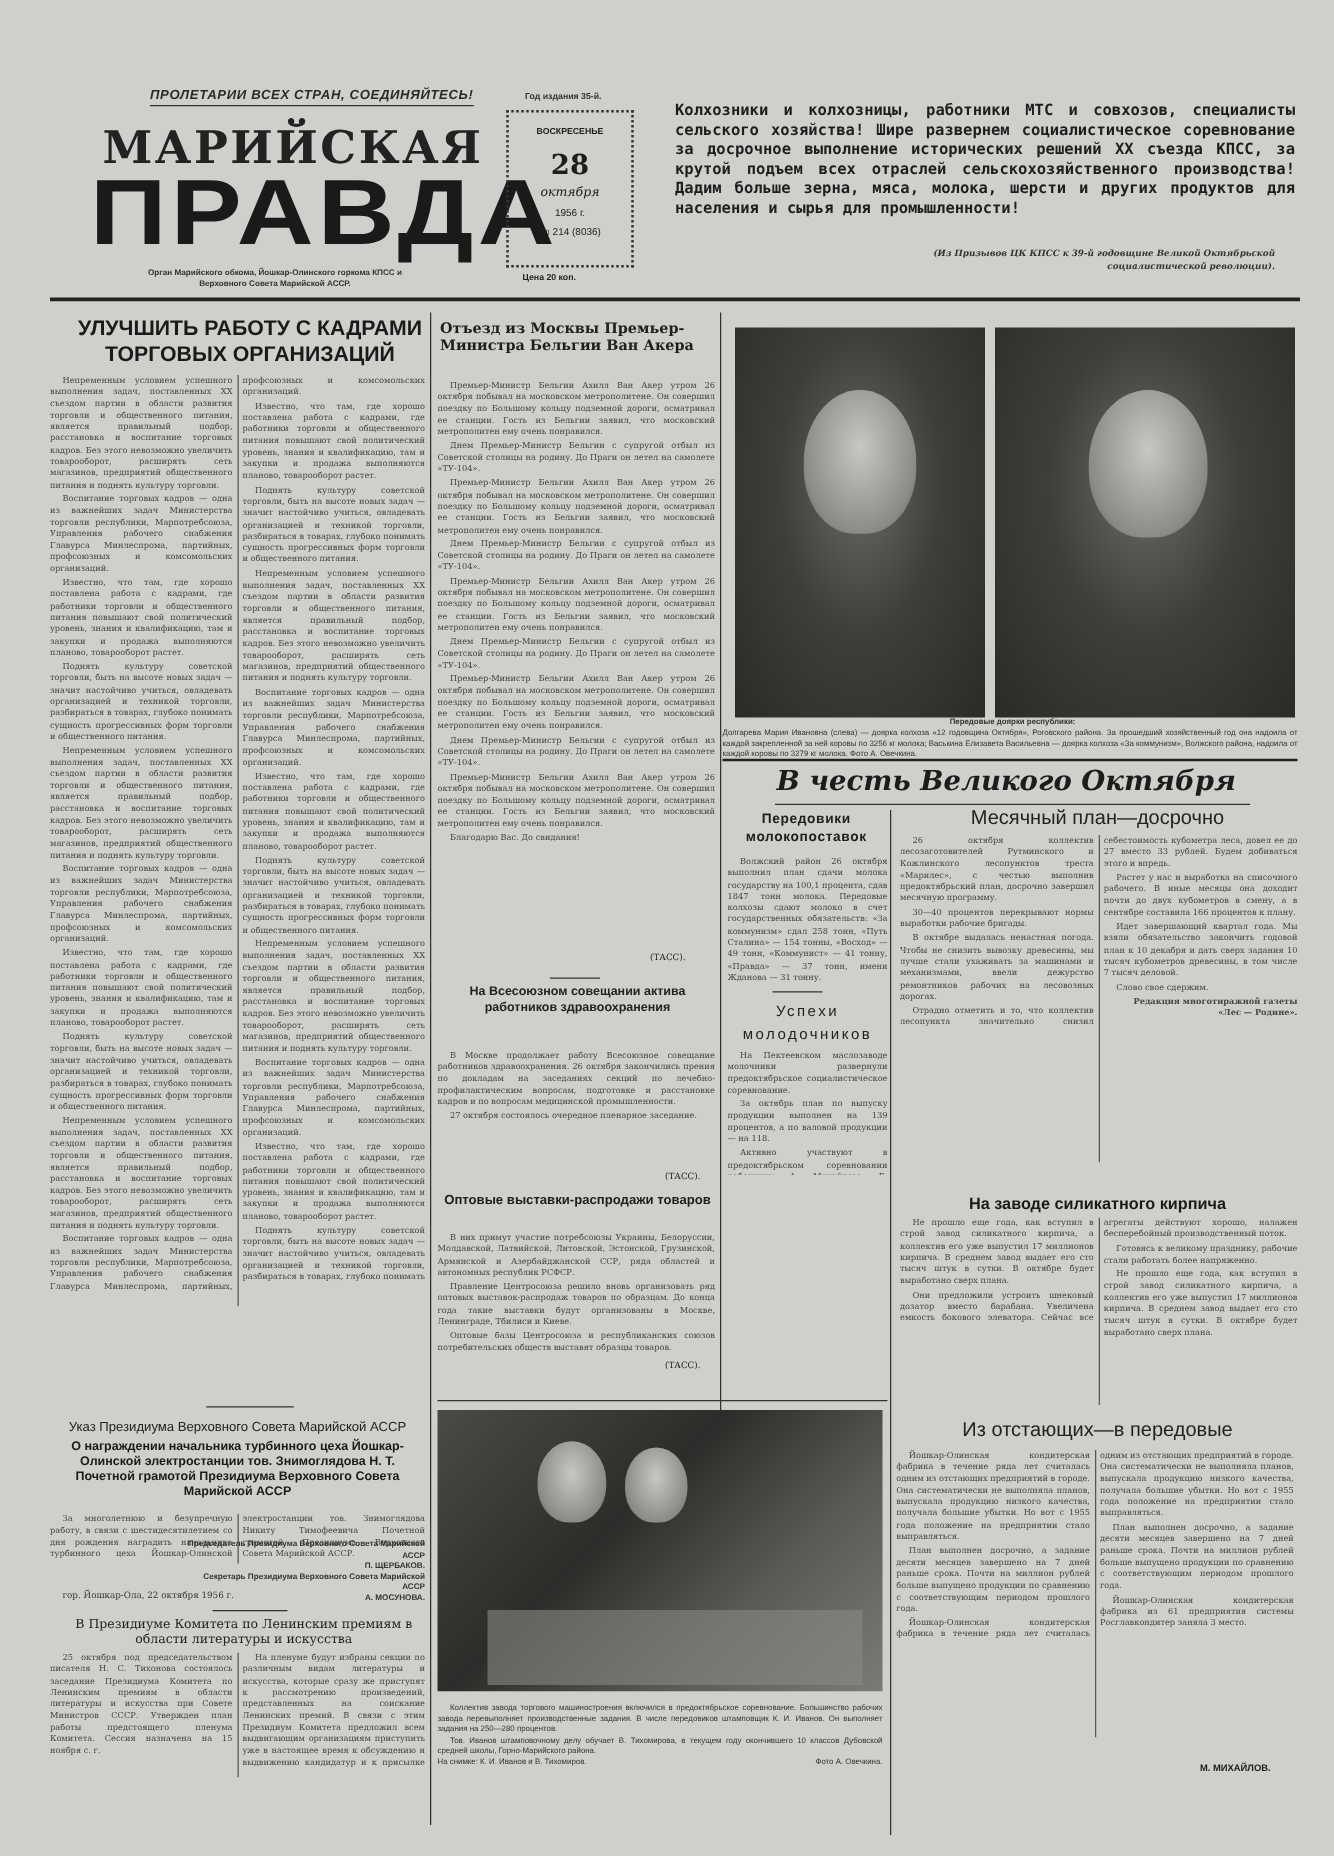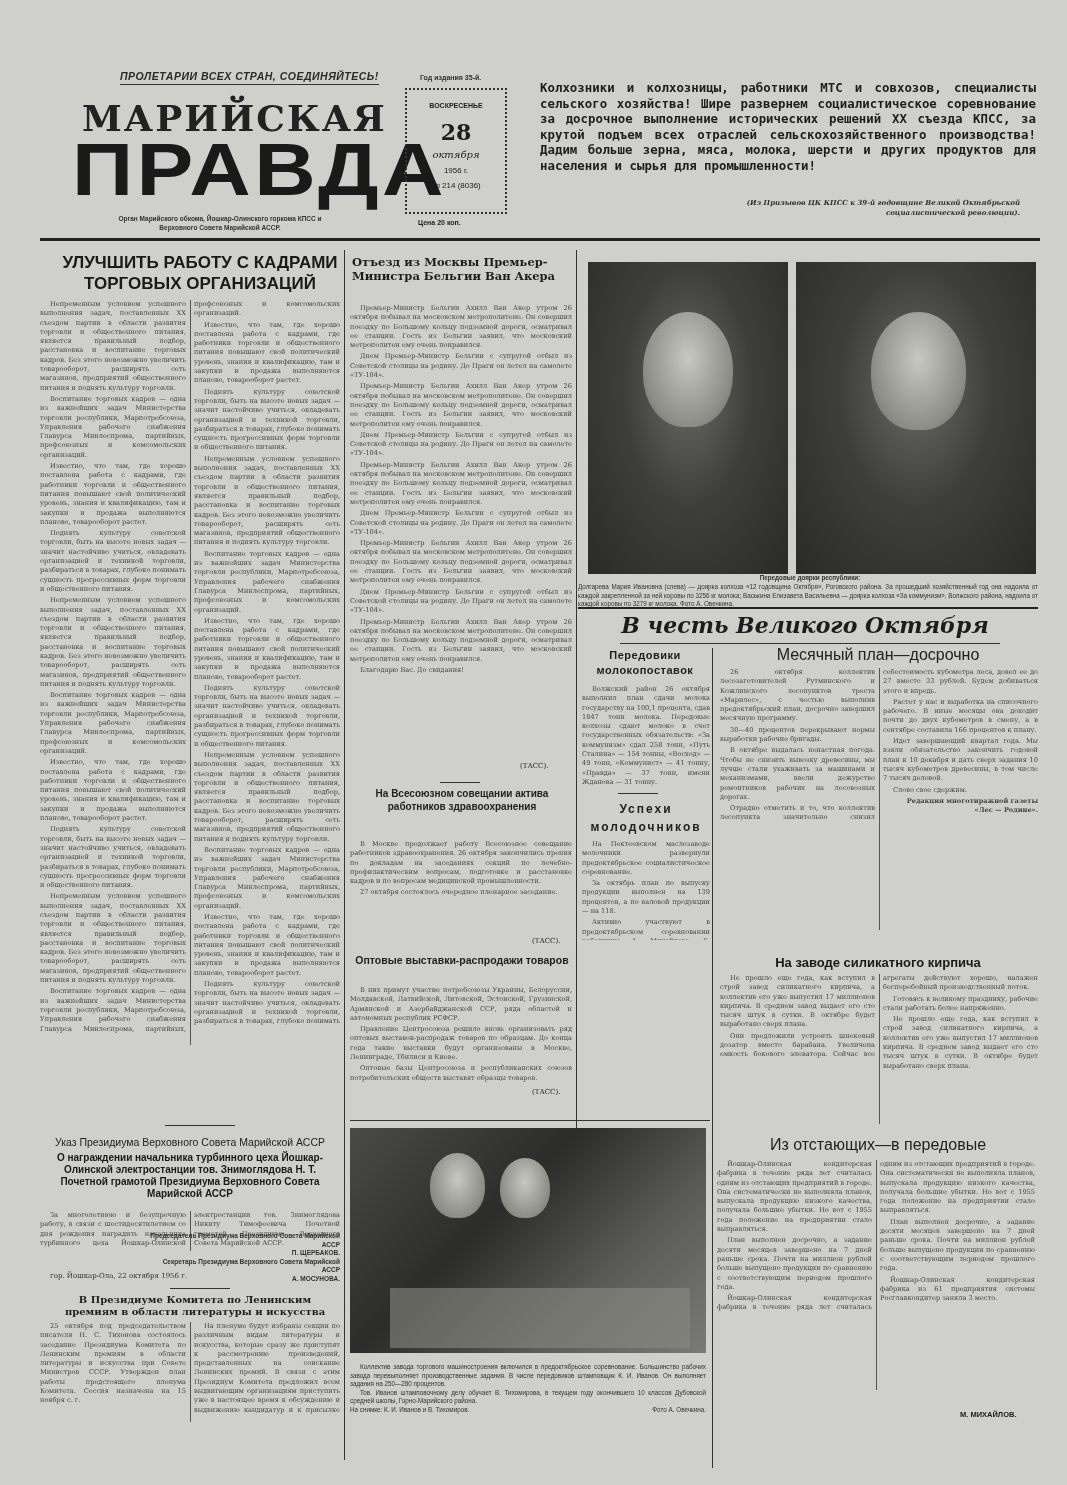--- a/index.html
+++ b/index.html
@@ -93,21 +93,21 @@
 </div>
 <div class="abs sans" style="left:150px;top:1232px;width:190px;font-size:6.5px;font-weight:bold;line-height:8.5px;text-align:right;color:#333;">
   <div>Председатель Президиума Верховного Совета Марийской АССР</div>
   <div>П. ЩЕРБАКОВ.</div>
   <div>Секретарь Президиума Верховного Совета Марийской АССР</div>
   <div>А. МОСУНОВА.</div>
 </div>
 <div class="abs" style="left:50px;top:1272px;font-size:7px;color:#333;">гор. Йошкар-Ола, 22 октября 1956 г.</div>
 <div class="abs" style="left:170px;top:1288px;width:60px;height:1px;background:#333;"></div>
 
-<div class="abs" style="left:60px;top:1294px;width:270px;text-align:center;font-weight:bold;font-size:10px;line-height:12px;color:#1f1f1f;">В Президиуме Комитета по Ленинским премиям в области литературы и искусства</div>
+<div class="abs" style="left:60px;top:1294px;width:270px;text-align:center;font-weight:normal;font-size:10px;line-height:12px;color:#1f1f1f;">В Президиуме Комитета по Ленинским премиям в области литературы и искусства</div>
 <div class="abs body cols2" style="left:40px;top:1322px;width:300px;height:100px;">
   <p>25 октября под председательством писателя Н. С. Тихонова состоялось заседание Президиума Комитета по Ленинским премиям в области литературы и искусства при Совете Министров СССР. Утвержден план работы предстоящего пленума Комитета. Сессия назначена на 15 ноября с. г.</p>
   <p>На пленуме будут избраны секции по различным видам литературы и искусства, которые сразу же приступят к рассмотрению произведений, представленных на соискание Ленинских премий. В связи с этим Президиум Комитета предложил всем выдвигающим организациям приступить уже в настоящее время к обсуждению и выдвижению кандидатур и к присылке материалов в Комитет по Ленинским премиям.</p>
 </div>
 
 <div class="abs" style="left:352px;top:256px;width:220px;text-align:left;font-weight:bold;font-size:11.5px;line-height:13.5px;color:#1e1e1e;">Отъезд из Москвы Премьер-Министра Бельгии Ван Акера</div>
 <div class="abs body" style="left:350px;top:304px;width:222px;height:458px;">
   <p>Премьер-Министр Бельгии Ахилл Ван Акер утром 26 октября побывал на московском метрополитене. Он совершил поездку по Большому кольцу подземной дороги, осматривал ее станции. Гость из Бельгии заявил, что московский метрополитен ему очень понравился.</p>
   <p>Днем Премьер-Министр Бельгии с супругой отбыл из Советской столицы на родину. До Праги он летел на самолете «ТУ-104».</p>
   <p>Премьер-Министр Бельгии Ахилл Ван Акер утром 26 октября побывал на московском метрополитене. Он совершил поездку по Большому кольцу подземной дороги, осматривал ее станции. Гость из Бельгии заявил, что московский метрополитен ему очень понравился.</p>
@@ -154,21 +154,21 @@
 
 <div class="abs italh" style="left:590px;top:612px;width:430px;text-align:center;font-size:22px;color:#1c1c1c;">В честь Великого Октября</div>
 <div class="abs" style="left:620px;top:643px;width:380px;height:1px;background:#333;"></div>
 
 <div class="abs sans" style="left:590px;top:648px;width:110px;text-align:center;font-weight:bold;font-size:11px;line-height:15px;color:#1e1e1e;letter-spacing:.5px;">Передовики молокопоставок</div>
 <div class="abs body" style="left:582px;top:685px;width:128px;height:105px;">
   <p>Волжский район 26 октября выполнил план сдачи молока государству на 100,1 процента, сдав 1847 тонн молока. Передовые колхозы сдают молоко в счет государственных обязательств: «За коммунизм» сдал 258 тонн, «Путь Сталина» — 154 тонны, «Восход» — 49 тонн, «Коммунист» — 41 тонну, «Правда» — 37 тонн, имени Жданова — 31 тонну.</p>
   <p>Сдача молока государству продолжается.</p>
 </div>
 <div class="abs" style="left:618px;top:793px;width:40px;height:1px;background:#333;"></div>
-<div class="abs sans" style="left:586px;top:800px;width:120px;text-align:center;font-weight:bold;font-size:12px;line-height:18px;letter-spacing:2px;color:#222;">Успехи молодочников</div>
+<div class="abs sans" style="left:586px;top:800px;width:120px;text-align:center;font-weight:normal;font-size:12px;line-height:18px;letter-spacing:2px;color:#222;">Успехи молодочников</div>
 <div class="abs body" style="left:582px;top:840px;width:128px;height:100px;">
   <p>На Пектеевском маслозаводе молочники развернули предоктябрьское социалистическое соревнование.</p>
   <p>За октябрь план по выпуску продукции выполнен на 139 процентов, а по валовой продукции — на 118.</p>
   <p>Активно участвуют в предоктябрьском соревновании работницы А. Михайлова, Е. Тихонова и другие.</p>
 </div>
 
 <div class="abs vrule" style="left:712px;top:648px;height:820px;"></div>
 
 <div class="abs sans" style="left:720px;top:646px;width:316px;text-align:center;font-size:16px;color:#222;">Месячный план—досрочно</div>
 <div class="abs body cols2" style="left:720px;top:668px;width:318px;height:262px;">

